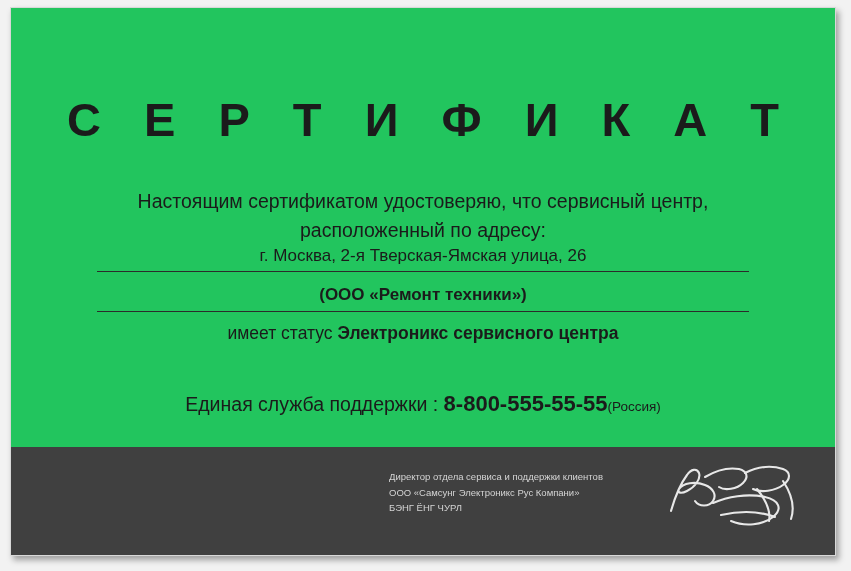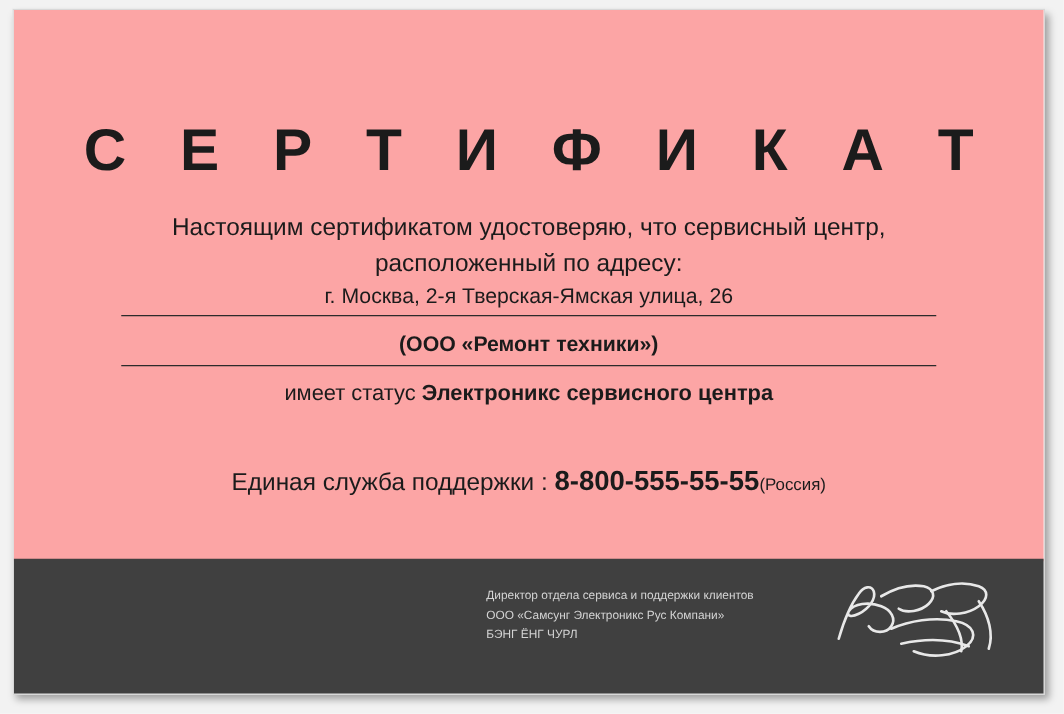--- a/index.html
+++ b/index.html
@@ -35,38 +35,38 @@
     box-sizing: border-box;
     overflow: hidden;
   }
 
   .white-area {
     position: absolute;
     left: 0;
     top: 0;
     width: 100%;
     height: 441px;
-    background: #fca5a5;
+    background: #22c55e;
     box-sizing: border-box;
   }
 
   .title {
     text-align: center;
     font-size: 47px;
     font-weight: bold;
     letter-spacing: 15px;
     color: #1b1b1b;
     margin-top: 88px;
     padding-left: 15px;
     font-family: "Liberation Sans", sans-serif;
     line-height: 1;
   }
 
   .intro {
-    margin-top: 25px;
+    margin-top: 44px;
     text-align: center;
     font-size: 19.5px;
     color: #1b1b1b;
     line-height: 1.5;
     padding: 0 50px;
   }
 
   .field-block {
     padding: 0 86px;
   }

